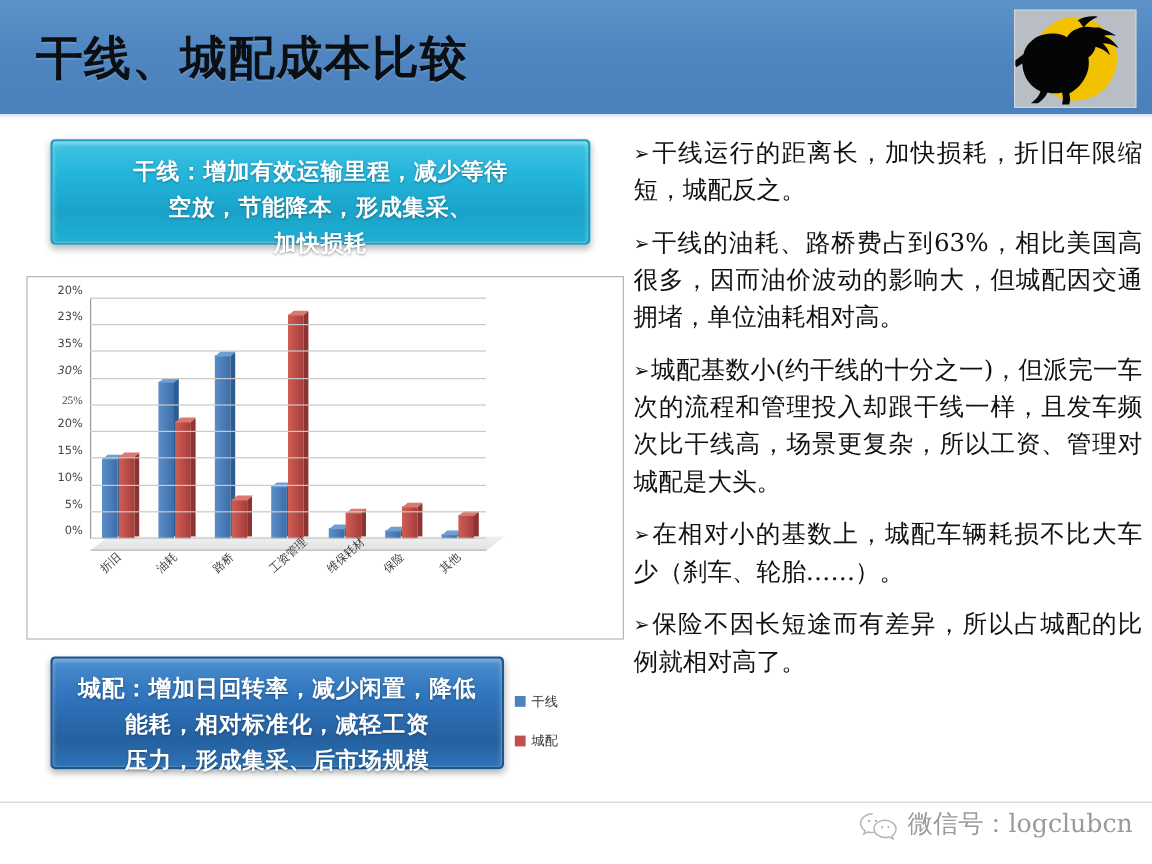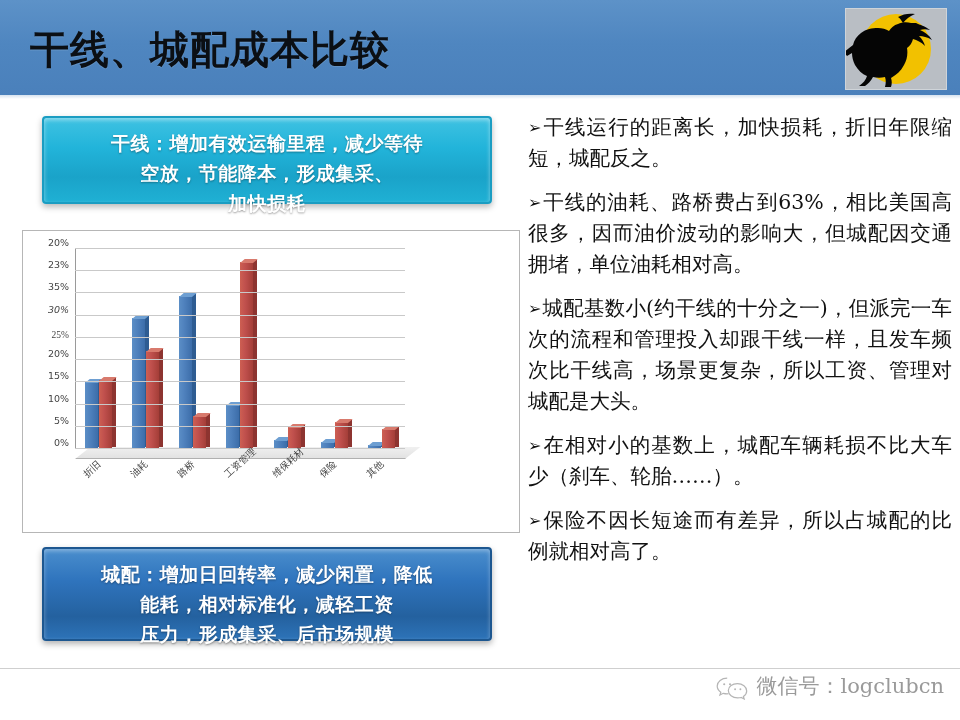--- a/index.html
+++ b/index.html
@@ -44,21 +44,21 @@
     padding:10px 16px;box-sizing:border-box;
     text-shadow:0 1px 2px rgba(0,0,0,.35);
   }
   .callout-top{
     left:42px;top:116px;width:450px;height:88px;
     background:linear-gradient(180deg,#3fc2e2 0%,#22b4da 35%,#1aa3c9 70%,#1fb0d4 100%);
     border:2px solid #1b9dc2;
     box-shadow:0 3px 6px rgba(0,0,0,.28), inset 0 2px 4px rgba(255,255,255,.45);
   }
   .callout-bot{
-    left:42px;top:547px;width:450px;height:94px;
+    left:42px;top:547px;width:378px;height:94px;
     background:linear-gradient(180deg,#4a8ecd 0%,#2f74bd 35%,#24619f 75%,#2d73b8 100%);
     border:2px solid #1d5790;
     box-shadow:0 3px 6px rgba(0,0,0,.3), inset 0 2px 4px rgba(255,255,255,.35);
   }
   .callout p{margin:0;}
   .co-line{display:block;}
 
   
   .chart-frame{
     position:absolute;left:22px;top:230px;width:498px;height:303px;

